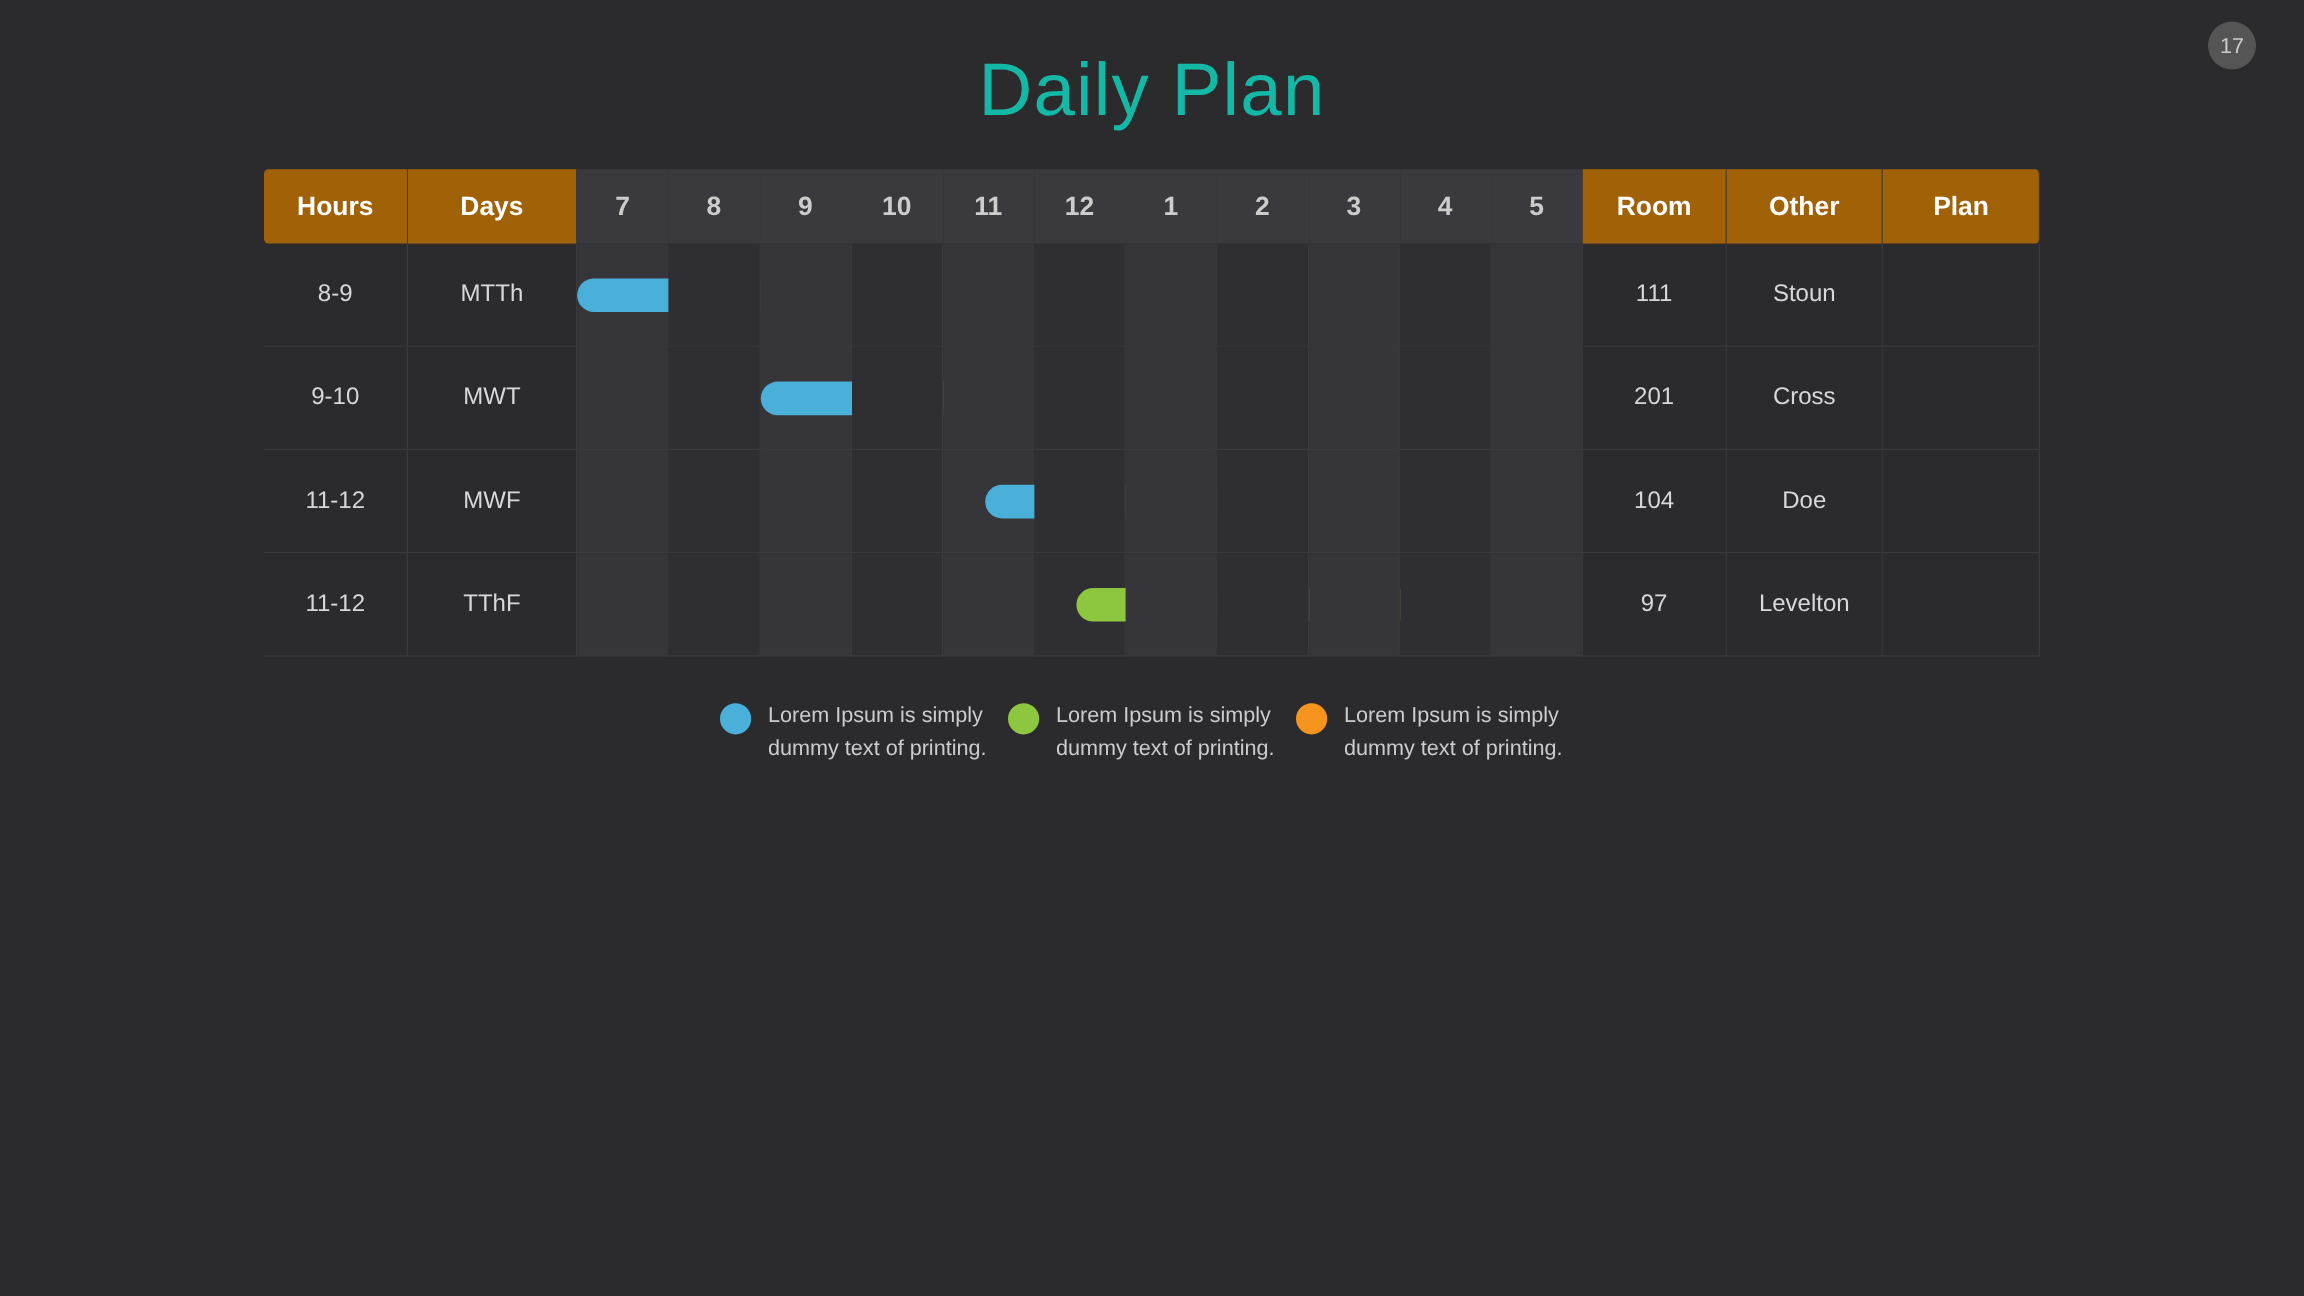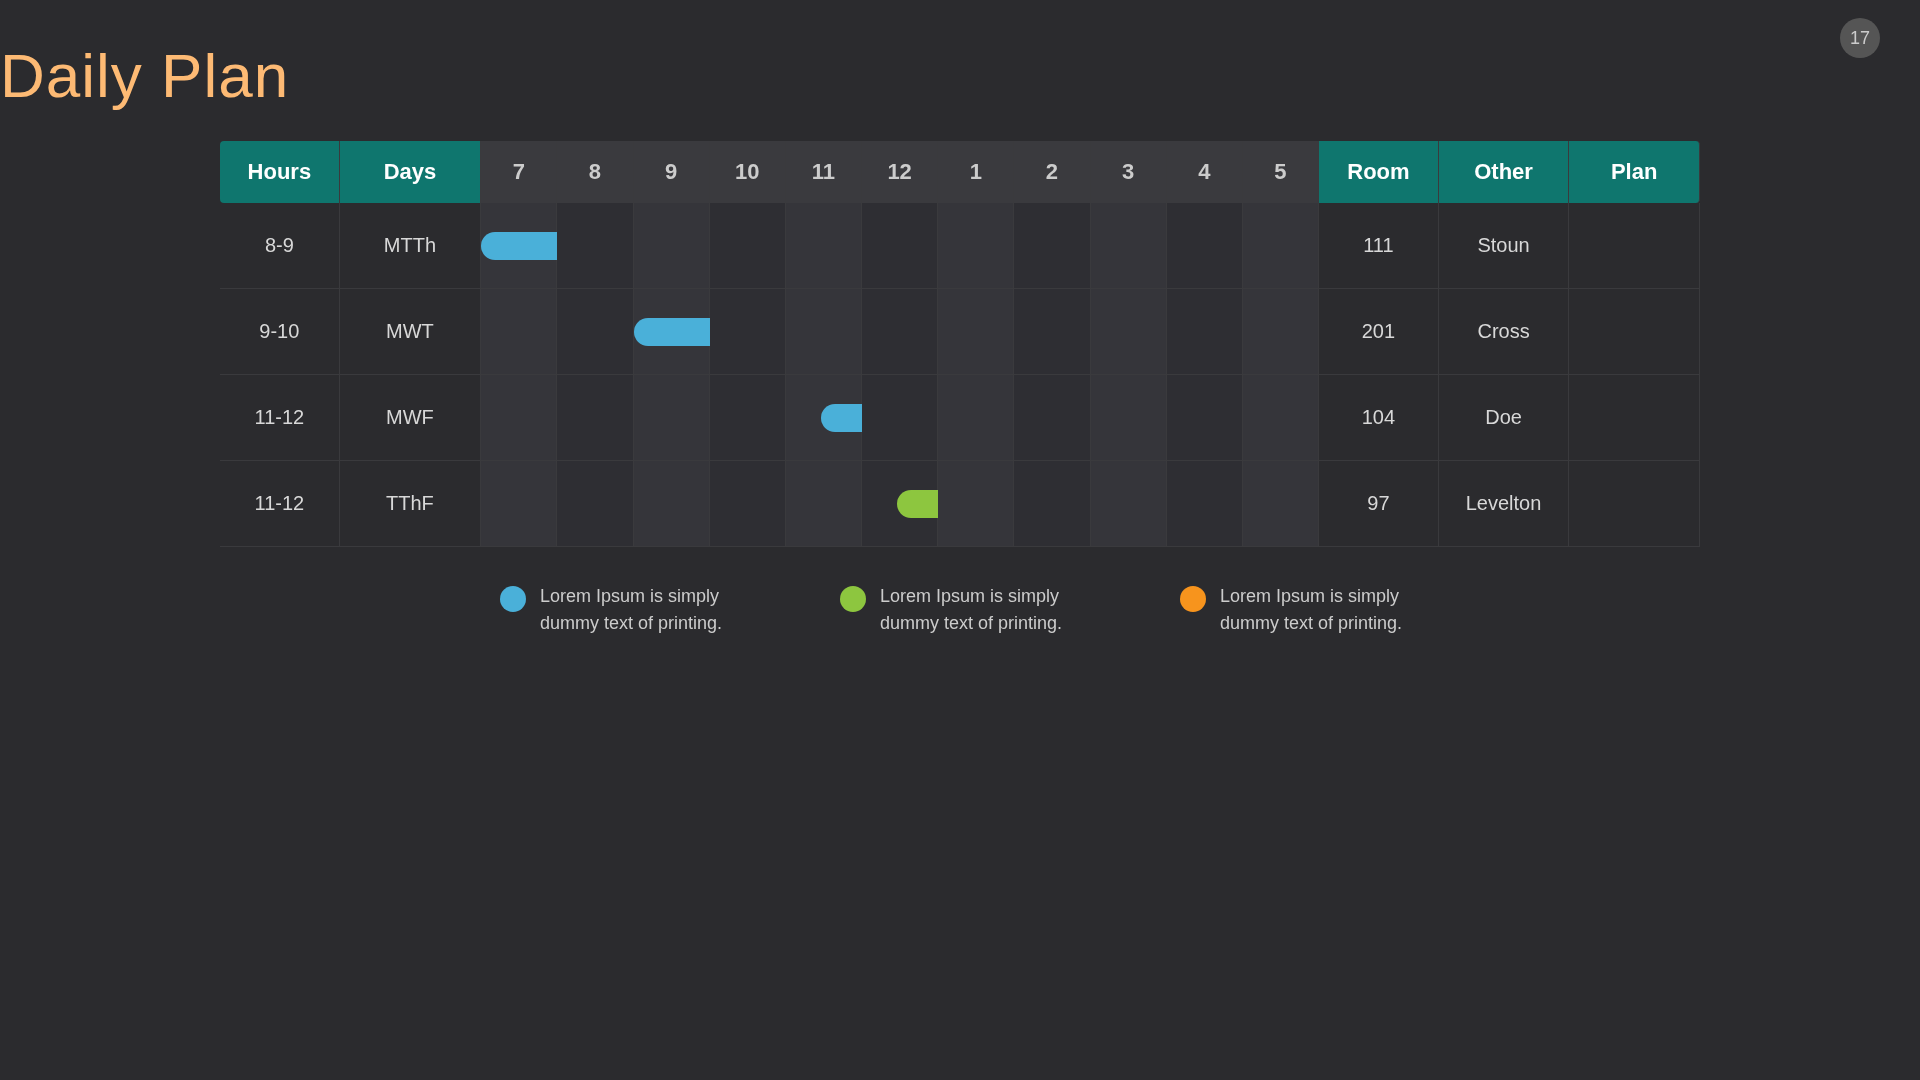--- a/index.html
+++ b/index.html
@@ -22,23 +22,24 @@
       border-radius: 50%;
       background: #555;
       color: #ccc;
       display: flex;
       align-items: center;
       justify-content: center;
       font-size: 18px;
     }
 
     .page-title {
+      text-align: center;
       font-size: 62px;
       font-weight: 300;
-      color: #fdba74;
+      color: #14b8a6;
       padding-top: 40px;
       padding-bottom: 30px;
       letter-spacing: 1px;
       border-radius: 25px;
     }
 
     .table-wrapper {
       margin: 0 auto;
       width: 1480px;
     }
@@ -52,21 +53,21 @@
 
     
     col.col-hours  { width: 110px; }
     col.col-days   { width: 130px; }
     col.col-hour   { width: 70px; }
     col.col-room   { width: 110px; }
     col.col-name   { width: 120px; }
     col.col-other  { width: 120px; }
 
     thead th {
-      background: #0f766e;
+      background: #a16207;
       color: #fff;
       font-size: 22px;
       font-weight: 600;
       text-align: center;
       padding: 18px 8px;
       border-right: 1px solid #3a3a3d;
     }
 
     thead th.th-hours { border-radius: 4px 0 0 4px; }
     thead th.th-other { border-radius: 0 4px 4px 0; }
@@ -106,21 +107,20 @@
     }
 
     .bar-blue   { background: #4ab0d9; }
     .bar-green  { background: #8dc63f; }
     .bar-orange { background: #f7941d; }
 
     
     .legend {
       display: flex;
       justify-content: center;
-      gap: 100px;
       margin-top: 36px;
     }
 
     .legend-item {
       display: flex;
       align-items: flex-start;
       gap: 14px;
       font-size: 18px;
       color: #ccc;
       max-width: 240px;

